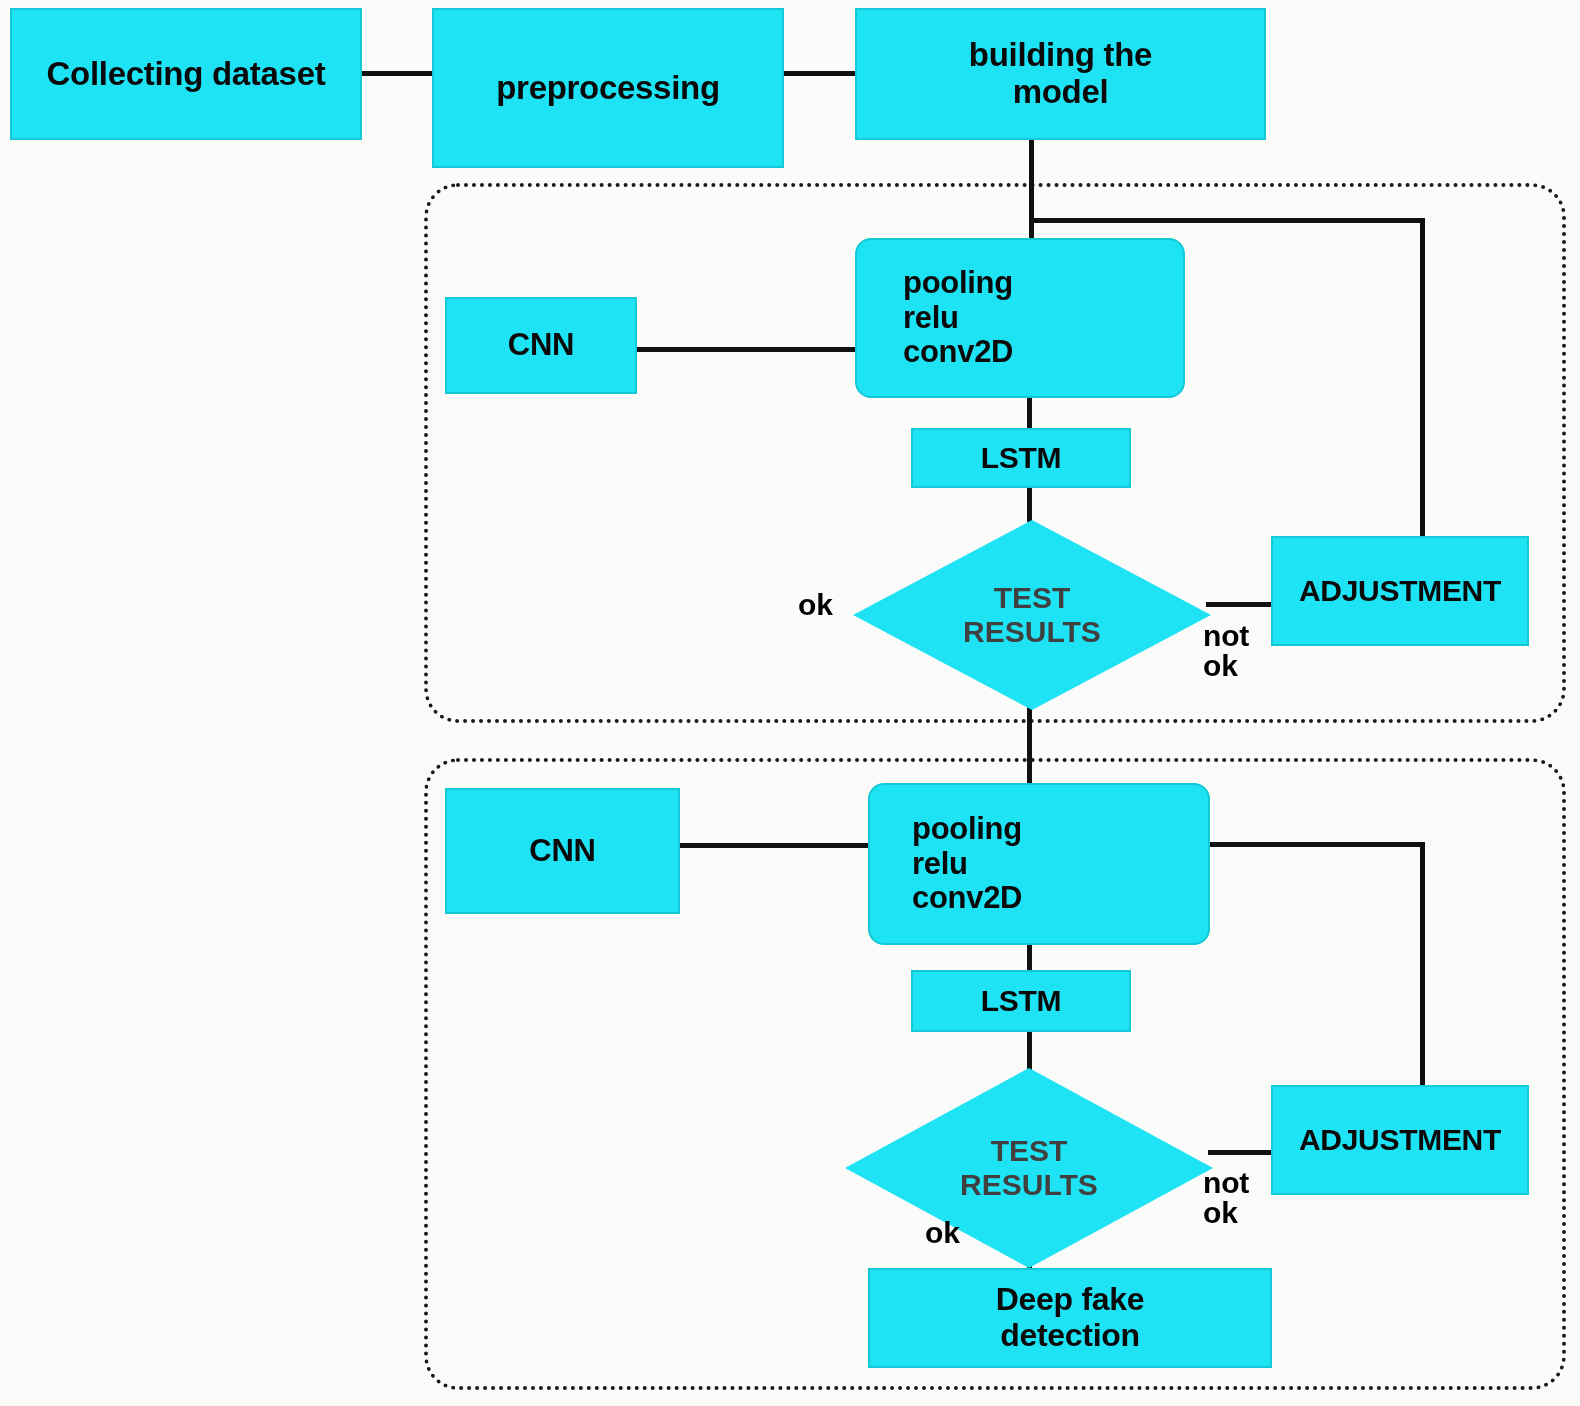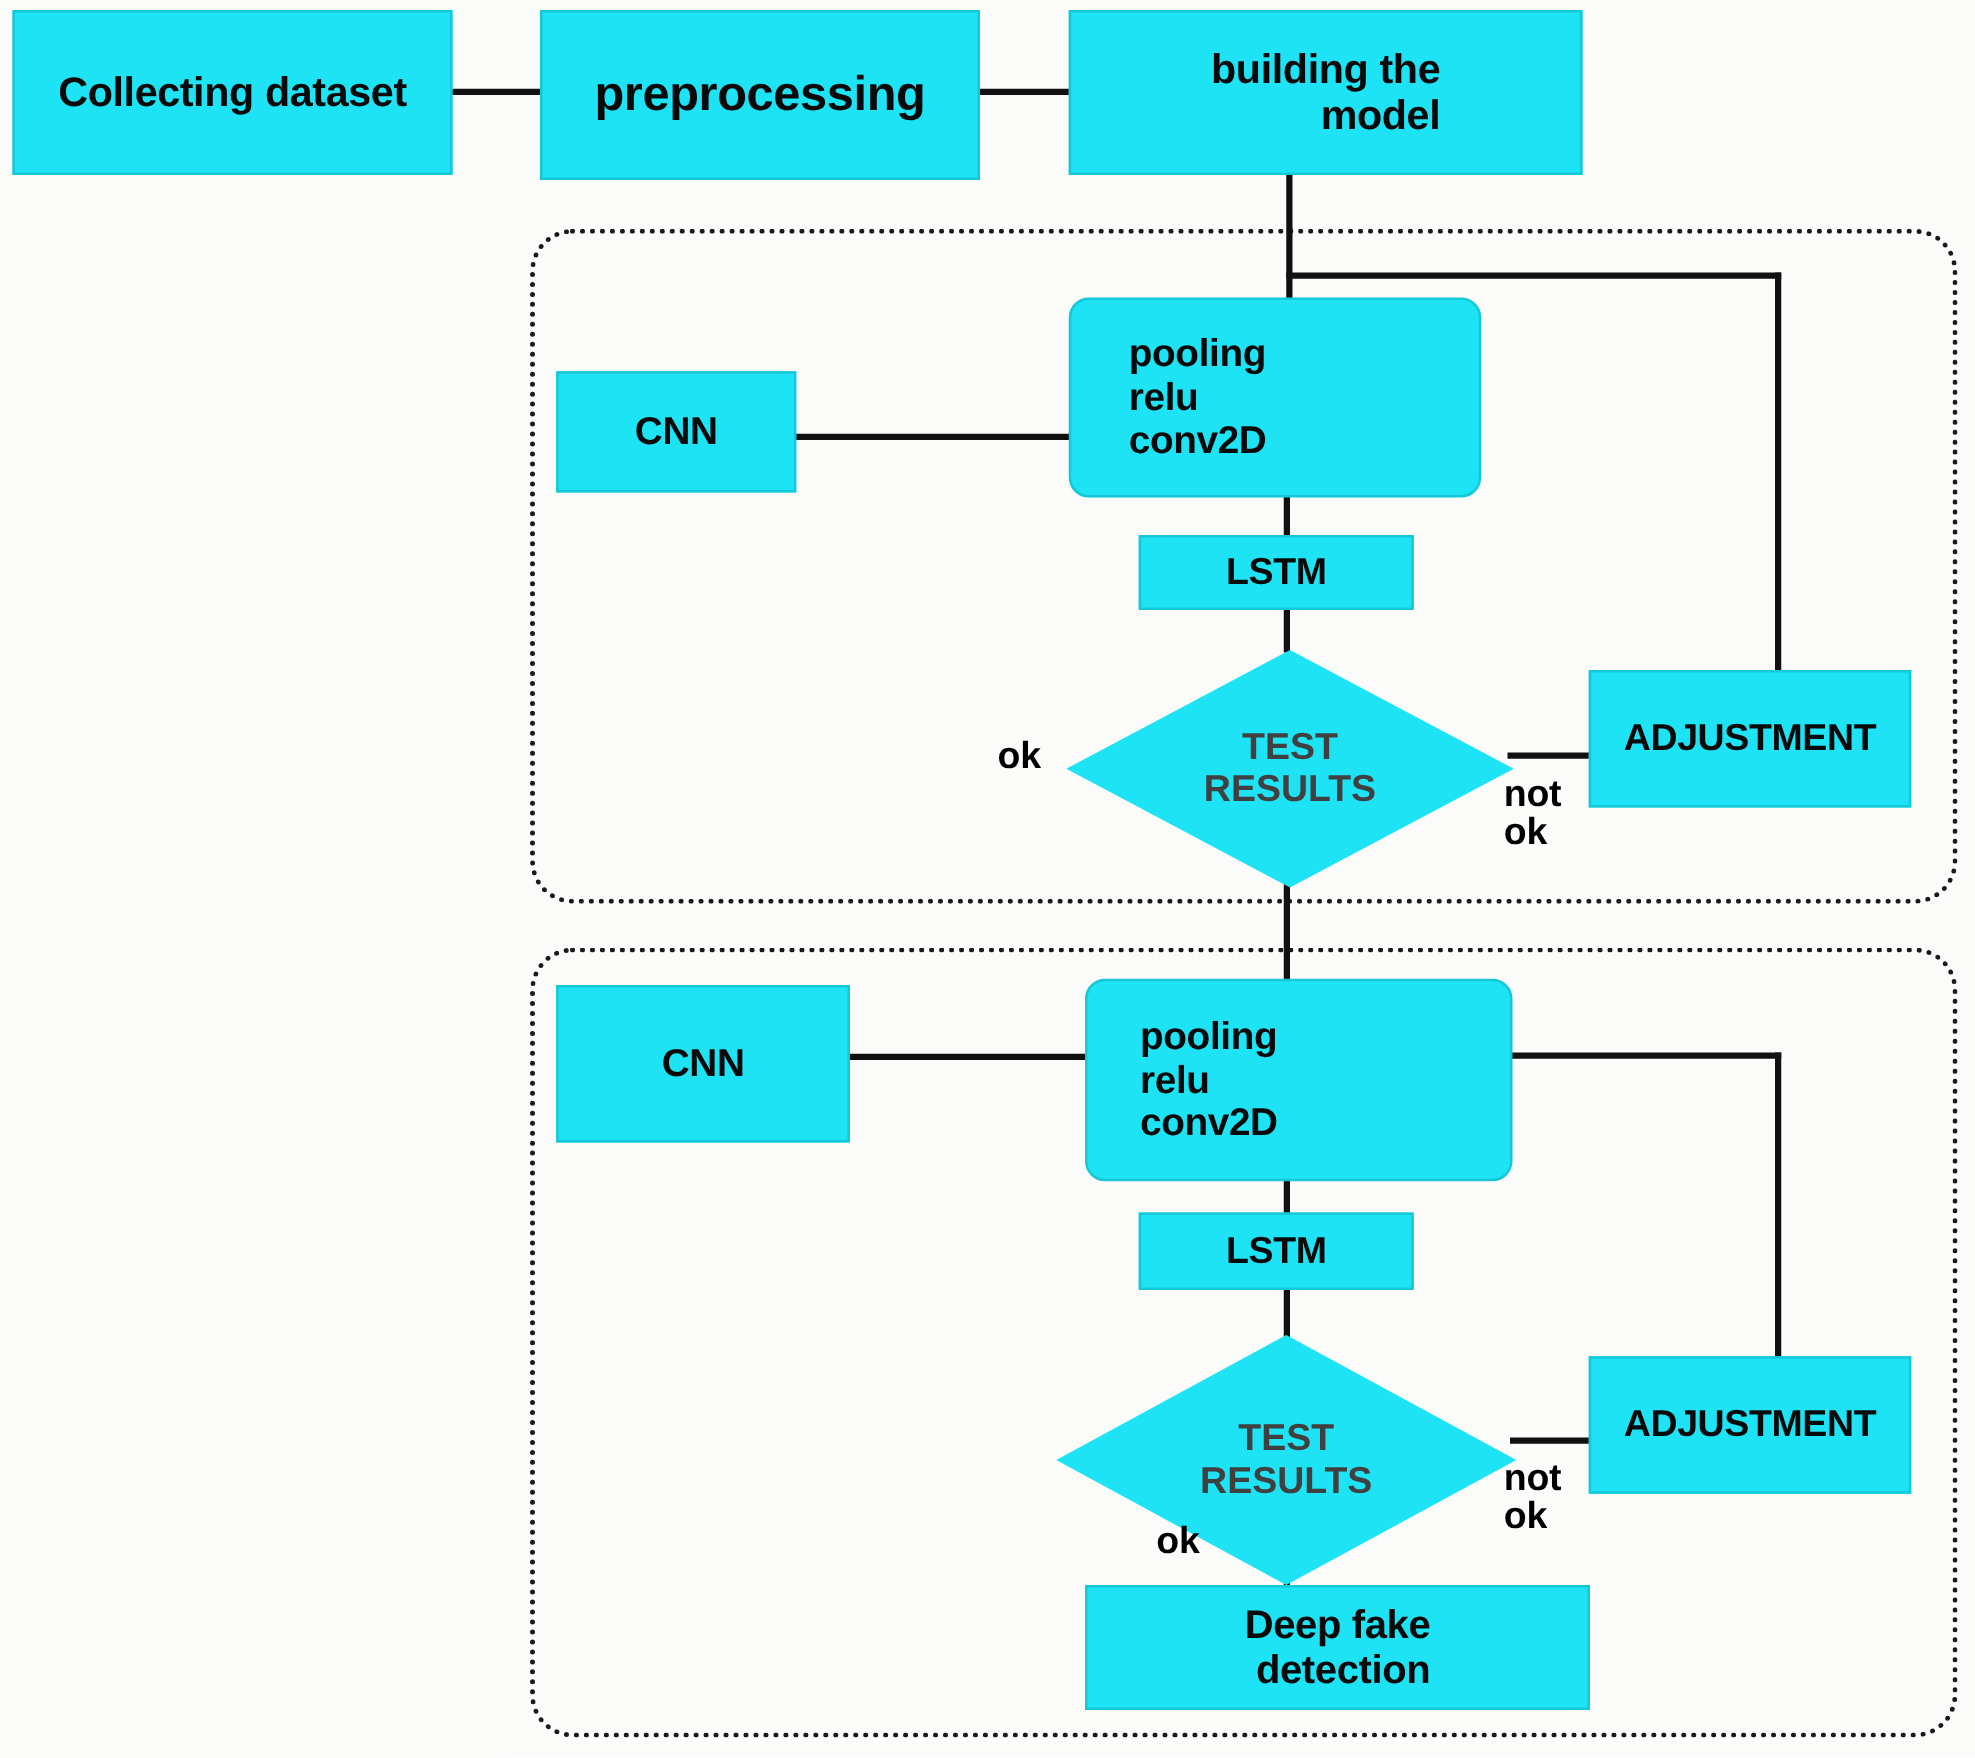--- a/index.html
+++ b/index.html
@@ -18,21 +18,21 @@
 
   
   .node {
     position: absolute;
     background: #1ee3f5;
     border: 2px solid #14c8d8;
     box-sizing: border-box;
     display: flex;
     align-items: center;
     justify-content: center;
-    text-align: right;
+    text-align: center;
     color: #0a0a0a;
     font-weight: bold;
     line-height: 1.12;
     letter-spacing: -0.3px;
     z-index: 3;
   }
 
   .node.left-text {
     justify-content: flex-start;
     text-align: left;
@@ -100,21 +100,21 @@
 <body>
 
 <div id="canvas">
 
   <div class="node" style="left:10px; top:8px; width:352px; height:132px; font-size:33px;">
     <span class="node-label">Collecting dataset</span>
   </div>
 
   <div class="ln lnh" style="left:360px; top:71px; width:74px;"></div>
 
-  <div class="node" style="left:432px; top:8px; width:352px; height:136px; font-size:39px;">
+  <div class="node" style="left:432px; top:8px; width:352px; height:160px; font-size:33px;">
     <span class="node-label">preprocessing</span>
   </div>
 
   <div class="ln lnh" style="left:782px; top:71px; width:76px;"></div>
 
   <div class="node" style="left:855px; top:8px; width:411px; height:132px; font-size:33px;">
     <span class="node-label">building the
 model</span>
   </div>
 

